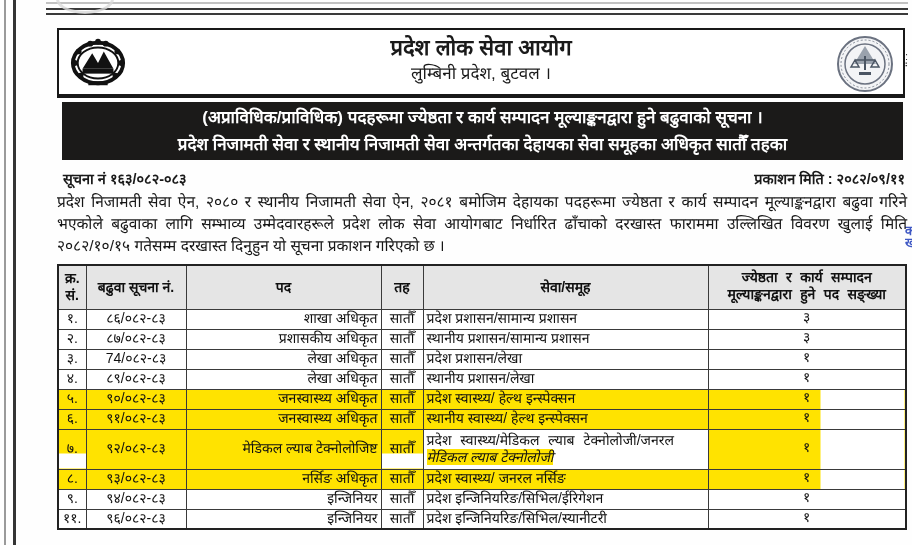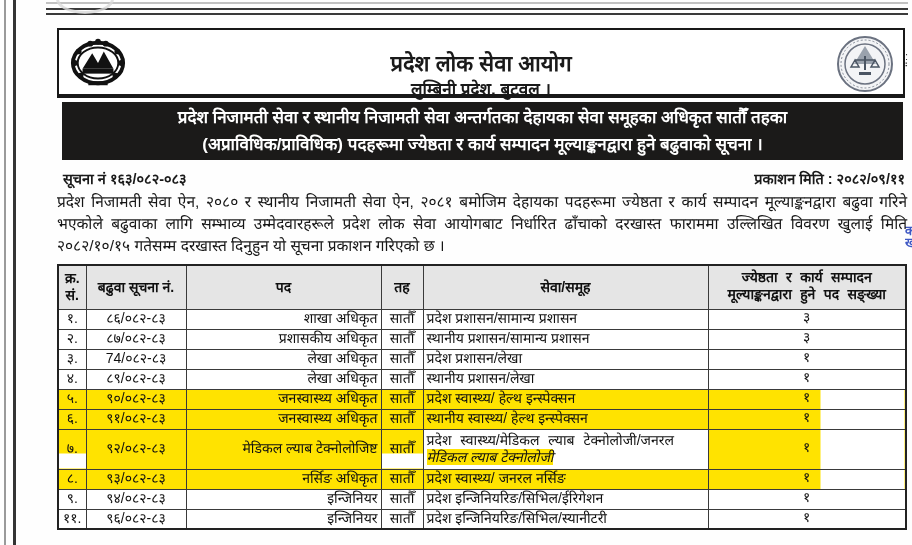--- a/index.html
+++ b/index.html
@@ -21,23 +21,23 @@
   .frag-dark{left:905px;top:52px;width:7px;height:26px;color:#3a3a3a;font-size:11px;line-height:8px;}
   .frag-blue{left:905px;top:225px;width:7px;height:48px;color:#3f58c4;font-size:13px;line-height:12px;font-weight:bold;}
 
   
   .letterhead{
     position:absolute;left:57px;top:28px;width:848px;height:70px;box-sizing:border-box;
     border:2px solid #181818;border-bottom:4px solid #181818;background:#fff;
   }
   .emblem{position:absolute;left:10px;top:4px;width:58px;height:58px;}
   .seal{position:absolute;right:8px;top:4px;width:60px;height:60px;}
-  .lh-titles{position:absolute;left:80px;right:80px;top:20px;text-align:center;}
+  .lh-titles{position:absolute;left:80px;right:80px;top:4px;text-align:center;}
   .org-name{font-size:22px;font-weight:bold;line-height:28px;}
-  .org-sub{font-size:17px;font-weight:bold;line-height:24px;}
+  .org-sub{font-size:17px;font-weight:normal;line-height:24px;}
 
   
   .band{
     position:absolute;left:62px;top:102px;width:841px;height:58px;background:#1b1a19;
     color:#fff;text-align:center;font-weight:bold;font-size:17px;line-height:27px;
     display:flex;flex-direction:column;justify-content:center;
   }
   
   .meta{position:absolute;left:63px;top:168px;width:842px;display:flex;justify-content:space-between;
         font-size:14.5px;font-weight:bold;}
@@ -108,22 +108,22 @@
       <circle cx="30" cy="30" r="20" fill="none" stroke="#6b7280" stroke-width="1.5"></circle>
       <polygon points="30,12 41,30 19,30" fill="#9aa2ad"></polygon>
       <rect x="29" y="22" width="2" height="14" fill="#4b5563"></rect>
       <path d="M20 26 h20 M20 26 l-4 7 h8 z M40 26 l-4 7 h8 z" stroke="#4b5563" stroke-width="1.5" fill="none"></path>
       <rect x="24" y="38" width="12" height="3" fill="#4b5563"></rect>
       <circle cx="30" cy="30" r="24" fill="none" stroke="#6b7280" stroke-width="0.8" stroke-dasharray="2 2"></circle>
     </svg>
   </div>
 
   <div class="band">
+    <div>(अप्राविधिक/प्राविधिक) पदहरूमा ज्येष्ठता र कार्य सम्पादन मूल्याङ्कनद्वारा हुने बढुवाको सूचना ।</div>
     <div>प्रदेश निजामती सेवा र स्थानीय निजामती सेवा अन्तर्गतका देहायका सेवा समूहका अधिकृत सातौँ तहका</div>
-    <div>(अप्राविधिक/प्राविधिक) पदहरूमा ज्येष्ठता र कार्य सम्पादन मूल्याङ्कनद्वारा हुने बढुवाको सूचना ।</div>
   </div>
 
   <div class="meta">
     <span>सूचना नं १६३/०८२-०८३</span>
     <span>प्रकाशन मिति : २०८२/०९/११</span>
   </div>
 
   <div class="body-par">प्रदेश निजामती सेवा ऐन, २०८० र स्थानीय निजामती सेवा ऐन, २०८१ बमोजिम देहायका पदहरूमा ज्येष्ठता र कार्य सम्पादन मूल्याङ्कनद्वारा बढुवा गरिने भएकोले बढुवाका लागि सम्भाव्य उम्मेदवारहरूले प्रदेश लोक सेवा आयोगबाट निर्धारित ढाँचाको दरखास्त फाराममा उल्लिखित विवरण खुलाई मिति २०८२/१०/१५ गतेसम्म दरखास्त दिनुहुन यो सूचना प्रकाशन गरिएको छ ।</div>
 
   <table class="doc-table">

